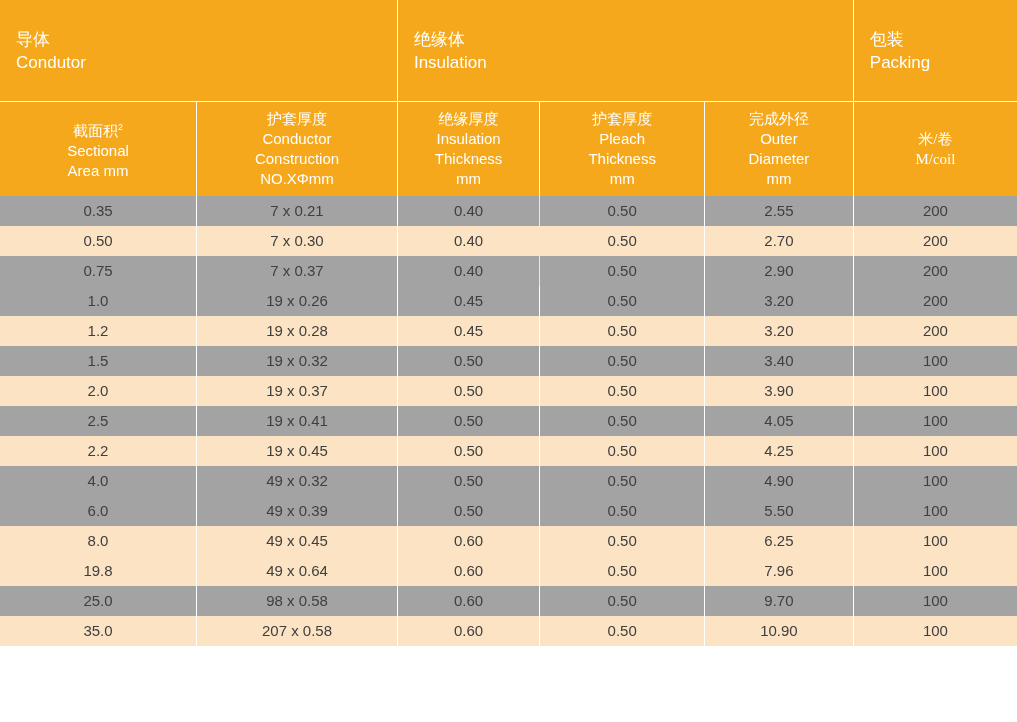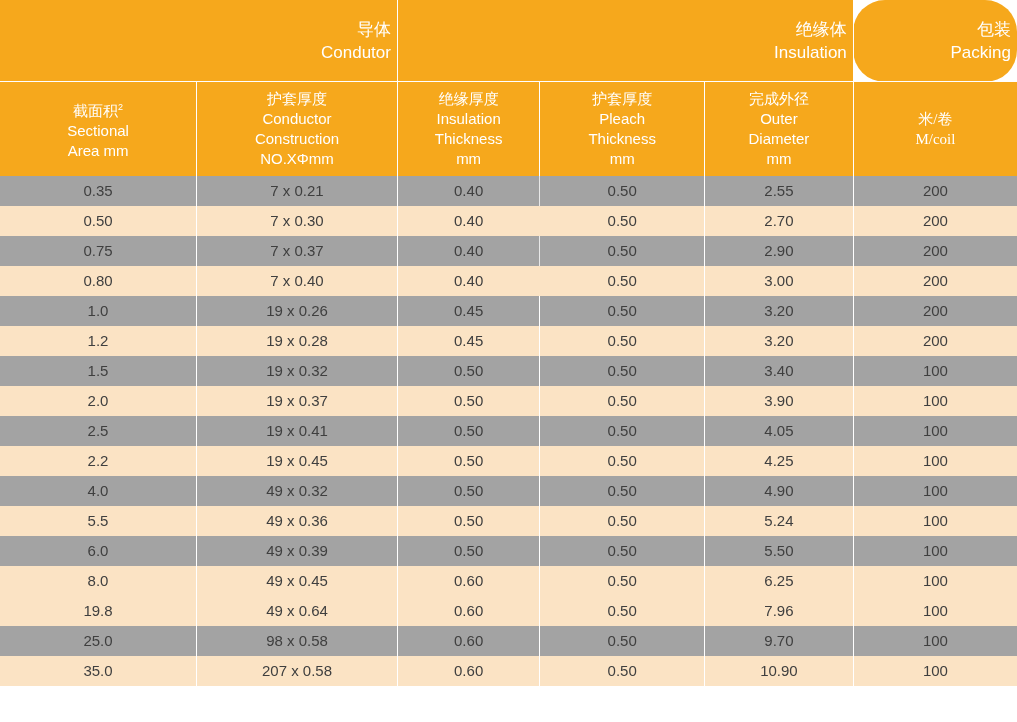--- a/index.html
+++ b/index.html
@@ -29,26 +29,26 @@
 
   
   tr.group-row th {
     background: #f5a623;
     background: #f6a81c;
     color: #ffffff;
     font-weight: normal;
     font-size: 17px;
     line-height: 23px;
     height: 69px;
-    padding: 6px;
+    padding: 16px;
     vertical-align: middle;
-    text-align: right;
+    text-align: left;
     border-right: 1px solid #ffffff;
   }
-  tr.group-row th:last-child { border-right: none; border-radius: 32px; }
+  tr.group-row th:last-child { border-right: none; }
 
   
   tr.sub-row th {
     background: #f6a81c;
     color: #ffffff;
     font-weight: normal;
     font-size: 15px;
     line-height: 20px;
     height: 94px;
     padding: 0 4px;
@@ -163,28 +163,20 @@
         <td>200</td>
       </tr>
       <tr class="odd">
         <td>0.75</td>
         <td>7 x 0.37</td>
         <td class="sep-right">0.40</td>
         <td>0.50</td>
         <td>2.90</td>
         <td>200</td>
       </tr>
-      <tr class="even">
-        <td>0.80</td>
-        <td>7 x 0.40</td>
-        <td class="sep-right">0.40</td>
-        <td>0.50</td>
-        <td>3.00</td>
-        <td>200</td>
-      </tr>
       <tr class="odd">
         <td>1.0</td>
         <td>19 x 0.26</td>
         <td>0.45</td>
         <td>0.50</td>
         <td>3.20</td>
         <td>200</td>
       </tr>
       <tr class="even">
         <td>1.2</td>
@@ -227,28 +219,20 @@
         <td>100</td>
       </tr>
       <tr class="odd">
         <td>4.0</td>
         <td>49 x 0.32</td>
         <td>0.50</td>
         <td>0.50</td>
         <td>4.90</td>
         <td>100</td>
       </tr>
-      <tr class="even">
-        <td>5.5</td>
-        <td>49 x 0.36</td>
-        <td>0.50</td>
-        <td>0.50</td>
-        <td>5.24</td>
-        <td>100</td>
-      </tr>
       <tr class="odd">
         <td>6.0</td>
         <td>49 x 0.39</td>
         <td>0.50</td>
         <td>0.50</td>
         <td>5.50</td>
         <td>100</td>
       </tr>
       <tr class="even">
         <td>8.0</td>

